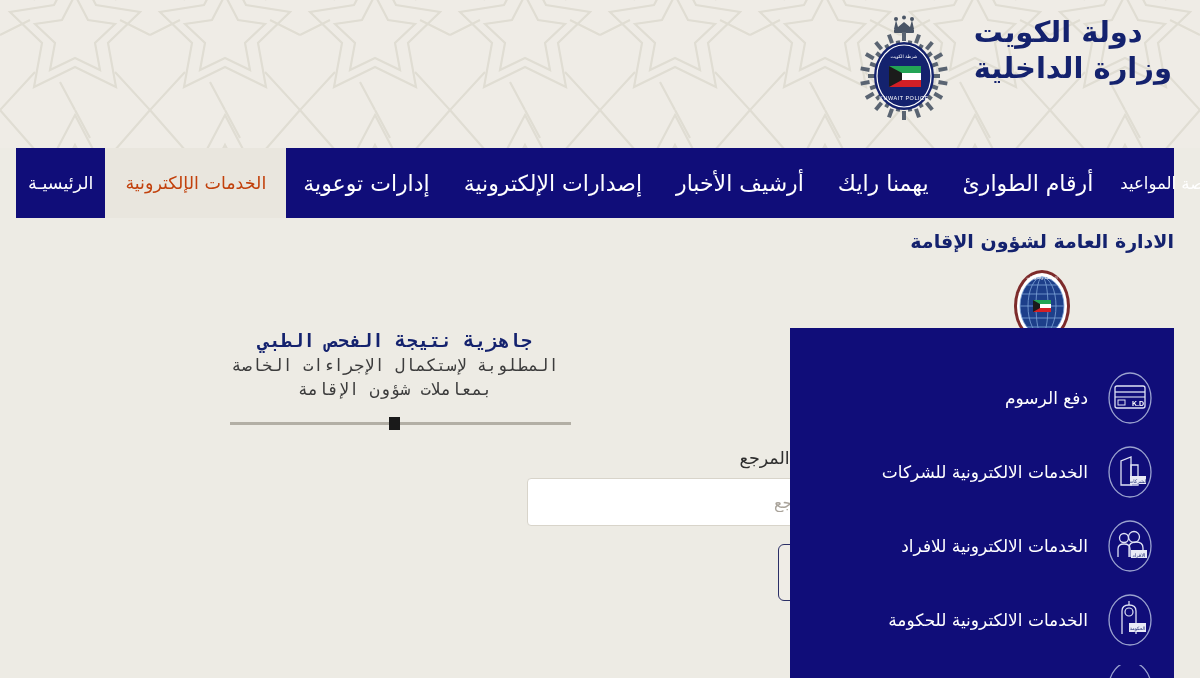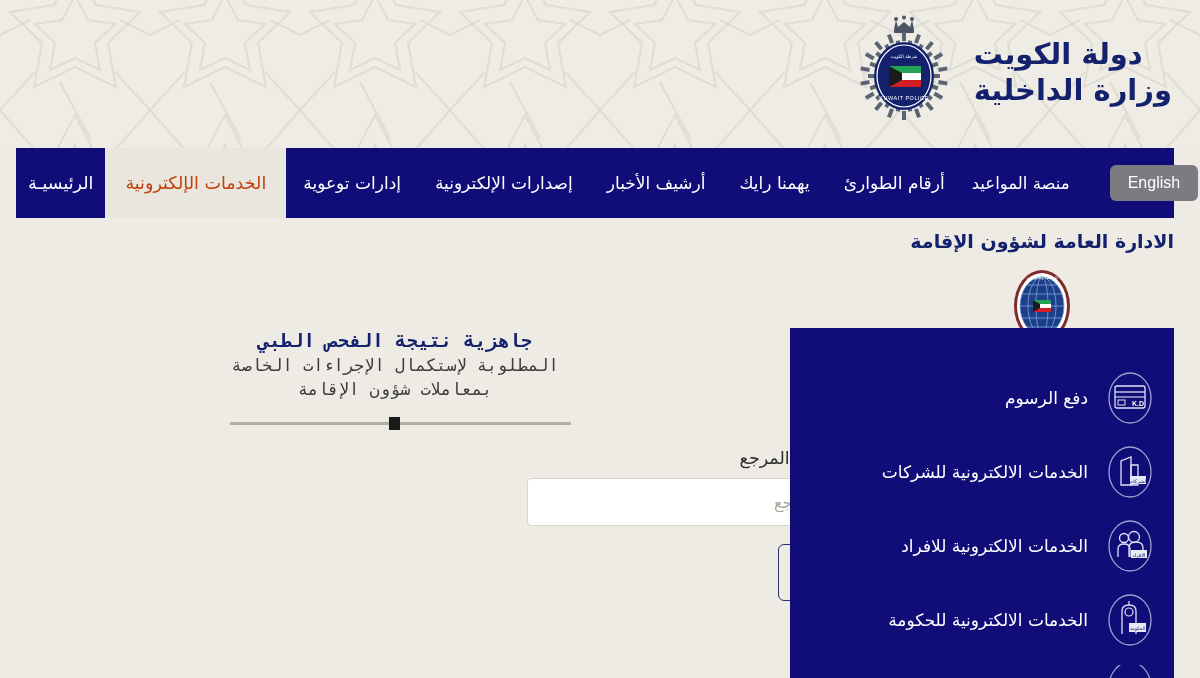--- a/index.html
+++ b/index.html
@@ -32,21 +32,20 @@
     height: 230px;
     opacity: 1;
   }
 
   #brand-wrap {
     position: absolute;
     top: 14px;
     right: 28px;
     display: flex;
     flex-direction: row;
-    align-items: center;
     gap: 18px;
   }
   #brand-text {
     text-align: left;
     color: #12216b;
     line-height: 1.25;
     direction: rtl;
   }
   #brand-text .line {
     font-size: 29px;
@@ -75,21 +74,21 @@
     display: flex;
     flex-direction: row-reverse;
     align-items: stretch;
     z-index: 4;
   }
   .nav-item {
     display: flex;
     align-items: center;
     justify-content: center;
     color: #ffffff;
-    font-size: 17px;
+    font-size: 22px;
     padding: 8px 17px;
     white-space: nowrap;
     cursor: pointer;
     height: 100%;
   }
   .nav-item.primary { font-size: 17.5px; letter-spacing: 0.6px; padding: 0 12px; }
   .nav-item.active {
     background: #e9e6de;
     color: #c2410c;
     padding: 0 20px;

